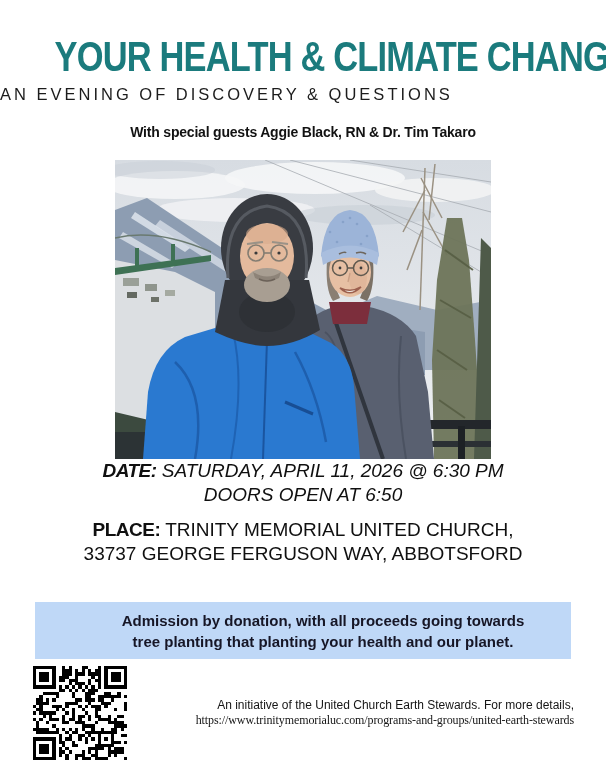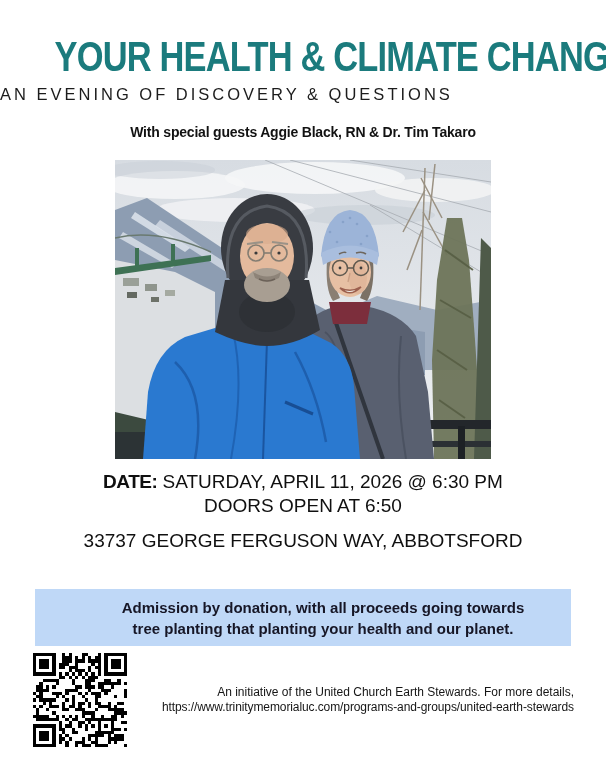--- a/index.html
+++ b/index.html
@@ -23,42 +23,42 @@
   }
   .guests{
     margin-top:20px;text-align:center;font-size:14px;font-weight:bold;
     letter-spacing:-0.2px;color:#121212;white-space:nowrap;
   }
 
   .photo-wrap{width:376px;height:299px;margin:20px auto 0;display:block;}
   .photo-wrap svg{display:block;width:376px;height:299px;}
 
   .detail-block{text-align:center;font-size:19px;line-height:24px;color:#101010;}
-  .detail-block.date{margin-top:11px;}
+  .detail-block.date{font-style:italic;}
   .detail-block.place{margin-top:11px;}
   .detail-label{font-weight:bold;letter-spacing:-0.5px;}
 
   .banner{
     width:536px;height:57px;margin:36px auto 0;background:var(--banner-bg);
     display:flex;flex-direction:column;align-items:center;justify-content:center;padding-left:40px;
   }
   .banner div{
     font-size:15px;font-weight:bold;line-height:21px;color:#161626;text-align:center;white-space:nowrap;
   }
 
   .footer{
     margin-top:7px;display:flex;align-items:center;padding:0 14px 0 33px;
   }
   .qr{width:94px;height:94px;flex:0 0 auto;}
   .qr svg{display:block;width:94px;height:94px;shape-rendering:crispEdges;}
   .footer-text{
     flex:1 1 auto;text-align:right;font-size:12px;line-height:15px;color:#151515;
     padding-right:18px;
   }
-  .footer-text .url{white-space:nowrap;letter-spacing:-0.1px;color:#151515;text-decoration:none;}
+  .footer-text .url{white-space:nowrap;letter-spacing:-0.1px;color:#151515;text-decoration:none;font-family:Liberation Serif, serif;}
   .footer-text .ft1{white-space:nowrap;}
 </style>
 </head>
 <body>
 
 <div class="page">
 
   <h1 class="title">YOUR HEALTH &amp; CLIMATE CHANGE</h1>
   <div class="subtitle">AN EVENING OF DISCOVERY &amp; QUESTIONS</div>
   <div class="guests">With special guests Aggie Black, RN &amp; Dr. Tim Takaro</div>
@@ -206,20 +206,21 @@
       </g>
     </svg>
   </div>
 
   <div class="detail-block date">
     <div><span class="detail-label">DATE:</span><span> SATURDAY, APRIL 11, 2026 @ 6:30 PM</span></div>
     <div>DOORS OPEN AT 6:50</div>
   </div>
 
   <div class="detail-block place">
+    <div><span class="detail-label">PLACE:</span><span> TRINITY MEMORIAL UNITED CHURCH,</span></div>
     <div>33737 GEORGE FERGUSON WAY, ABBOTSFORD</div>
   </div>
 
   <div class="banner">
     <div>Admission by donation, with all proceeds going towards</div>
     <div>tree planting that planting your health and our planet.</div>
   </div>
 
   <div class="footer">
     <div class="qr">

